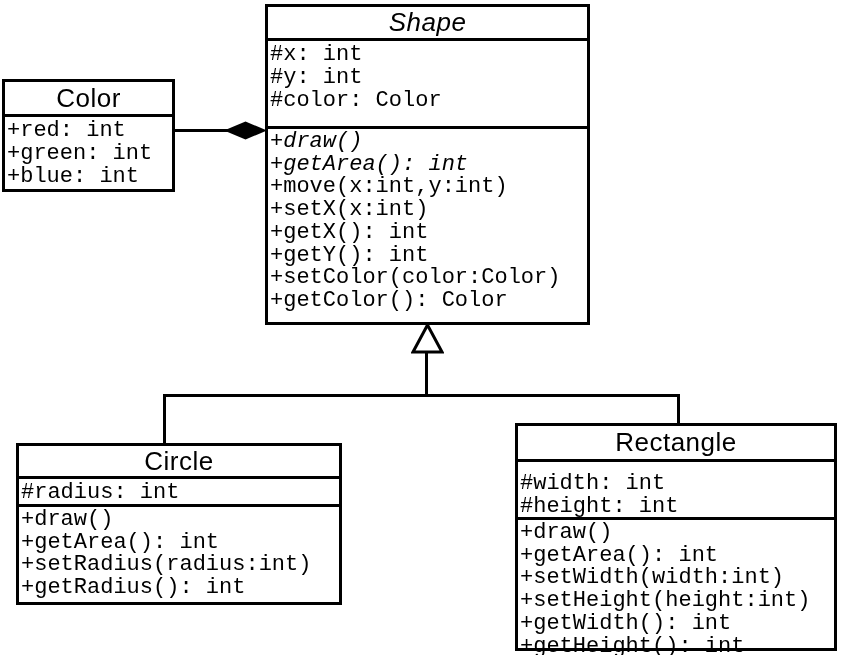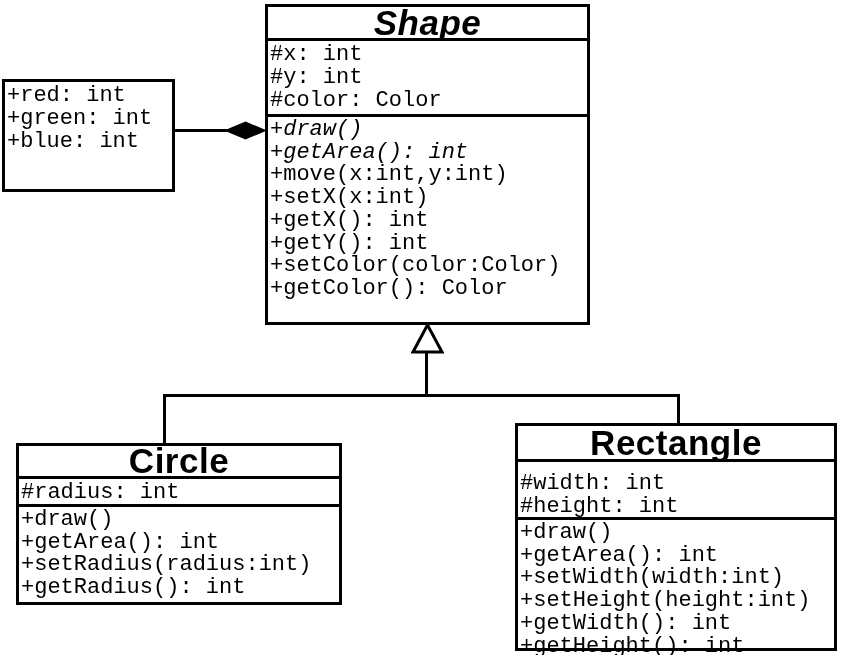--- a/index.html
+++ b/index.html
@@ -18,22 +18,22 @@
     border: 3px solid #000000;
     background: #ffffff;
   }
   .uml-title {
     box-sizing: border-box;
     border-bottom: 3px solid #000000;
     display: flex;
     align-items: center;
     justify-content: center;
     font-family: "Liberation Sans", sans-serif;
-    font-weight: bold;
-    font-size: 35px;
+    font-weight: normal;
+    font-size: 26px;
     letter-spacing: 0.5px;
     overflow: hidden;
   }
   .uml-title.abstract { font-style: italic; }
   .uml-section {
     box-sizing: border-box;
     overflow: hidden;
     padding: 2px 2px 0 2px;
   }
   .uml-section.with-divider { border-bottom: 3px solid #000000; }
@@ -50,38 +50,39 @@
   }
   .marker { position: absolute; }
 </style>
 </head>
 <body>
 
 <div id="canvas">
 
   <div class="uml-class" style="left:265px; top:4px; width:325px; height:321px;">
     <div class="uml-title abstract" style="height:34px;">Shape</div>
-    <div class="uml-section with-divider attrs" style="height:76px;">
+    <div class="uml-section with-divider attrs" style="height:88px;">
       <div class="member">#x: int</div>
       <div class="member">#y: int</div>
       <div class="member">#color: Color</div>
     </div>
     <div class="uml-section methods" style="height:205px;">
       <div class="member abstract">+draw()</div>
       <div class="member abstract">+getArea(): int</div>
       <div class="member">+move(x:int,y:int)</div>
       <div class="member">+setX(x:int)</div>
       <div class="member">+getX(): int</div>
       <div class="member">+getY(): int</div>
       <div class="member">+setColor(color:Color)</div>
       <div class="member">+getColor(): Color</div>
     </div>
   </div>
 
   <div class="uml-class" style="left:2px; top:79px; width:173px; height:113px;">
+    <div class="uml-title" style="height:35px;">Color</div>
     <div class="uml-section attrs" style="height:69px;">
       <div class="member">+red: int</div>
       <div class="member">+green: int</div>
       <div class="member">+blue: int</div>
     </div>
   </div>
 
   <div class="uml-class" style="left:16px; top:443px; width:326px; height:162px;">
     <div class="uml-title" style="height:33px;">Circle</div>
     <div class="uml-section with-divider attrs" style="height:28px;">

